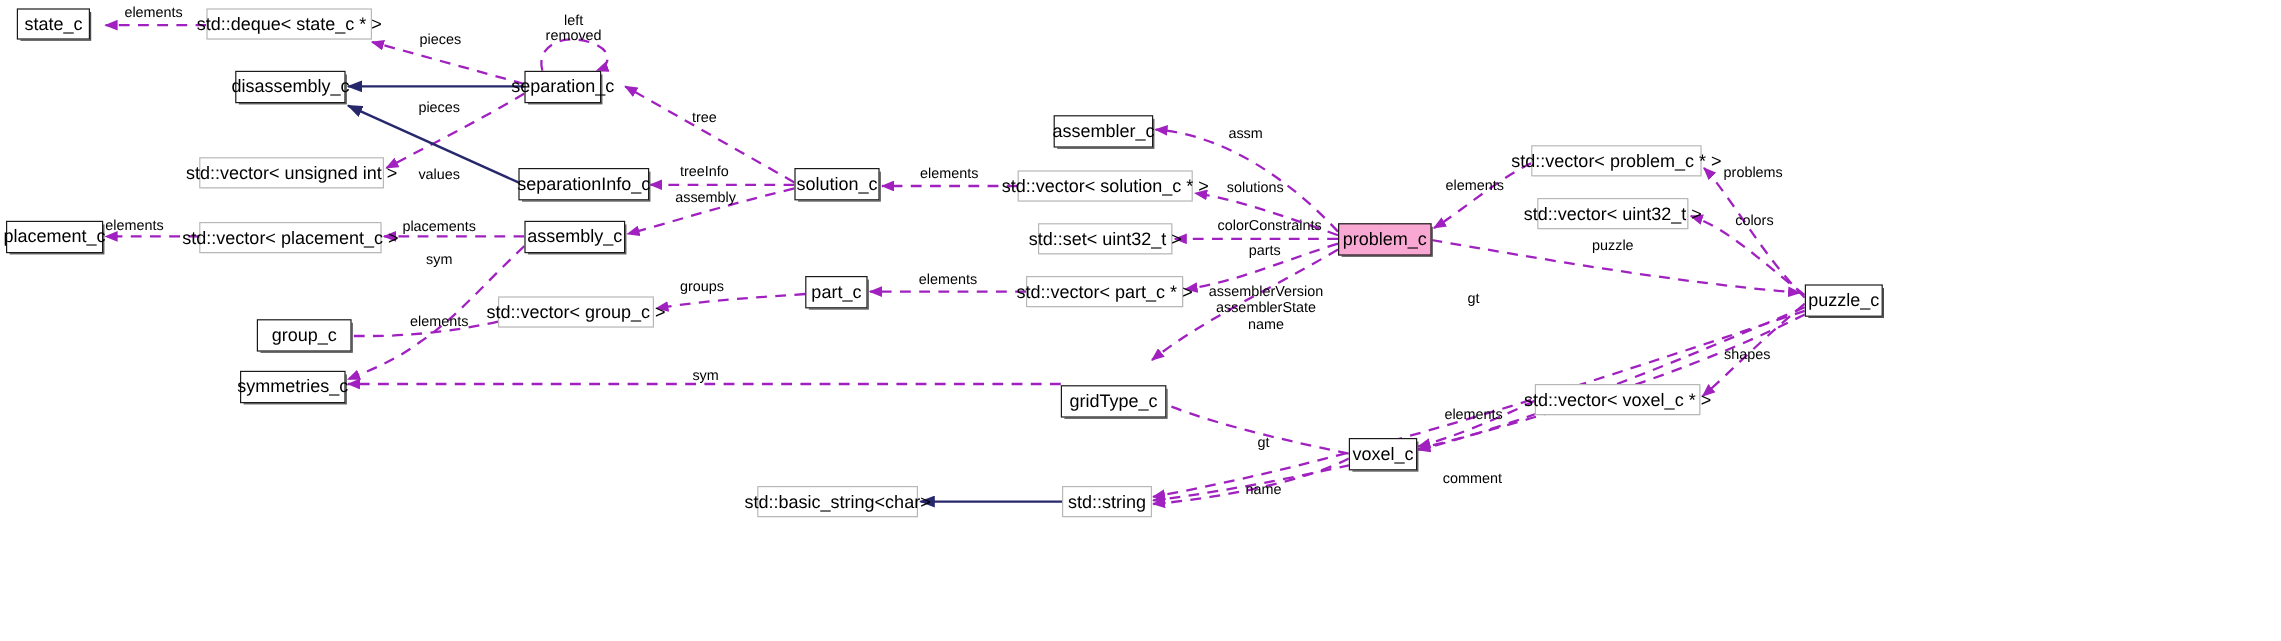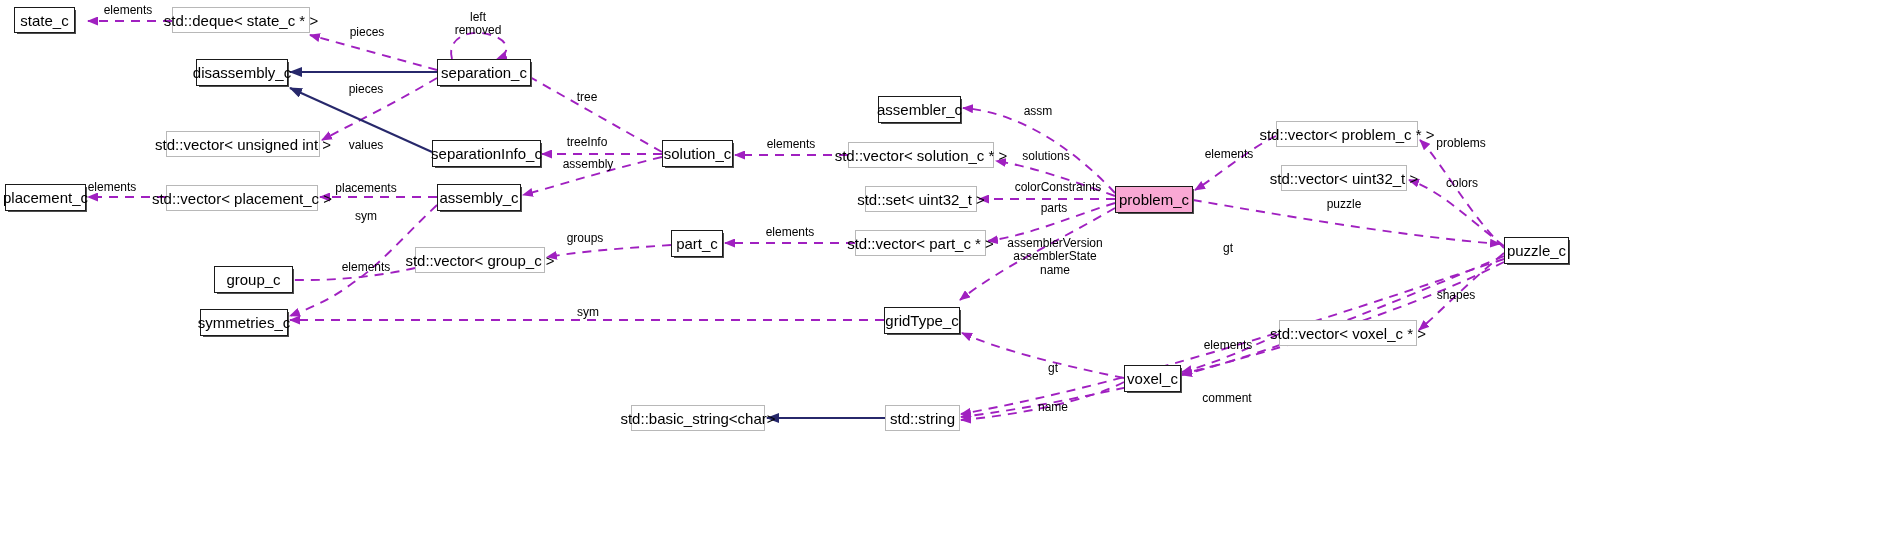--- a/index.html
+++ b/index.html
@@ -114,41 +114,41 @@
 
     <g stroke="#27286b" stroke-width="2" fill="none" marker-end="url(#ah-navy)">
       <path d="M437,72 L290,72"></path>
       <path d="M432,152 L290,88"></path>
       <path d="M885,418 L767,418"></path>
     </g>
   </svg>
 
   <div class="node cls" style="left:14px;top:7px;width:61px;height:26px;">state_c</div>
   <div class="node tpl" style="left:172px;top:7px;width:138px;height:26px;">std::deque&lt; state_c * &gt;</div>
-  <div class="node cls" style="left:437px;top:59px;width:94px;height:27px;">separation_c</div>
+  <div class="node cls" style="left:437px;top:59px;width:64px;height:27px;">separation_c</div>
   <div class="node cls" style="left:196px;top:59px;width:92px;height:27px;">disassembly_c</div>
   <div class="node tpl" style="left:166px;top:131px;width:154px;height:26px;">std::vector&lt; unsigned int &gt;</div>
   <div class="node cls" style="left:432px;top:140px;width:109px;height:27px;">separationInfo_c</div>
   <div class="node cls" style="left:662px;top:140px;width:71px;height:27px;">solution_c</div>
   <div class="node tpl" style="left:848px;top:142px;width:146px;height:26px;">std::vector&lt; solution_c * &gt;</div>
   <div class="node cls" style="left:878px;top:96px;width:83px;height:27px;">assembler_c</div>
   <div class="node tpl" style="left:865px;top:186px;width:112px;height:26px;">std::set&lt; uint32_t &gt;</div>
   <div class="node tpl" style="left:855px;top:230px;width:131px;height:26px;">std::vector&lt; part_c * &gt;</div>
   <div class="node cls" style="left:671px;top:230px;width:52px;height:27px;">part_c</div>
   <div class="node tpl" style="left:415px;top:247px;width:130px;height:26px;">std::vector&lt; group_c &gt;</div>
   <div class="node cls" style="left:214px;top:266px;width:79px;height:27px;">group_c</div>
   <div class="node cls" style="left:200px;top:309px;width:88px;height:27px;">symmetries_c</div>
   <div class="node cls" style="left:5px;top:184px;width:81px;height:27px;">placement_c</div>
   <div class="node tpl" style="left:166px;top:185px;width:152px;height:26px;">std::vector&lt; placement_c &gt;</div>
   <div class="node cls" style="left:437px;top:184px;width:84px;height:27px;">assembly_c</div>
   <div class="node focus" style="left:1115px;top:186px;width:78px;height:27px;">problem_c</div>
   <div class="node tpl" style="left:1276px;top:121px;width:142px;height:26px;">std::vector&lt; problem_c * &gt;</div>
   <div class="node tpl" style="left:1281px;top:165px;width:126px;height:26px;">std::vector&lt; uint32_t &gt;</div>
   <div class="node cls" style="left:1504px;top:237px;width:65px;height:27px;">puzzle_c</div>
-  <div class="node cls" style="left:884px;top:307px;width:76px;height:27px;">gridType_c</div>
+  <div class="node cls" style="left:884px;top:321px;width:88px;height:27px;">gridType_c</div>
   <div class="node tpl" style="left:1279px;top:320px;width:138px;height:26px;">std::vector&lt; voxel_c * &gt;</div>
   <div class="node cls" style="left:1124px;top:365px;width:57px;height:27px;">voxel_c</div>
   <div class="node tpl" style="left:631px;top:405px;width:134px;height:26px;">std::basic_string&lt;char&gt;</div>
   <div class="node tpl" style="left:885px;top:405px;width:75px;height:26px;">std::string</div>
 
   <div class="elabel" style="left:128px;top:11px;">elements</div>
   <div class="elabel" style="left:367px;top:33px;">pieces</div>
   <div class="elabel" style="left:478px;top:24px;">left<br>removed</div>
   <div class="elabel" style="left:366px;top:90px;">pieces</div>
   <div class="elabel" style="left:587px;top:98px;">tree</div>

